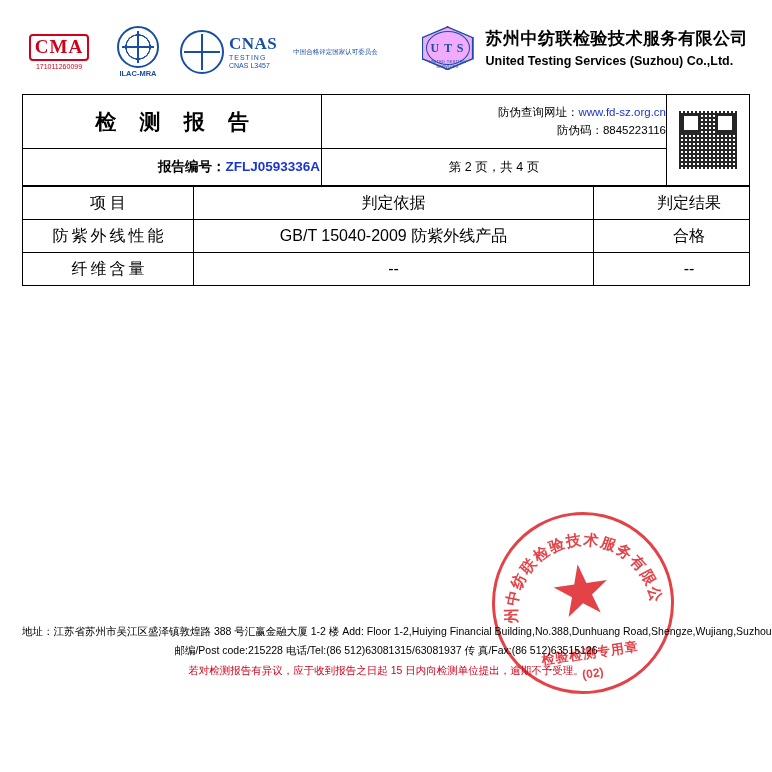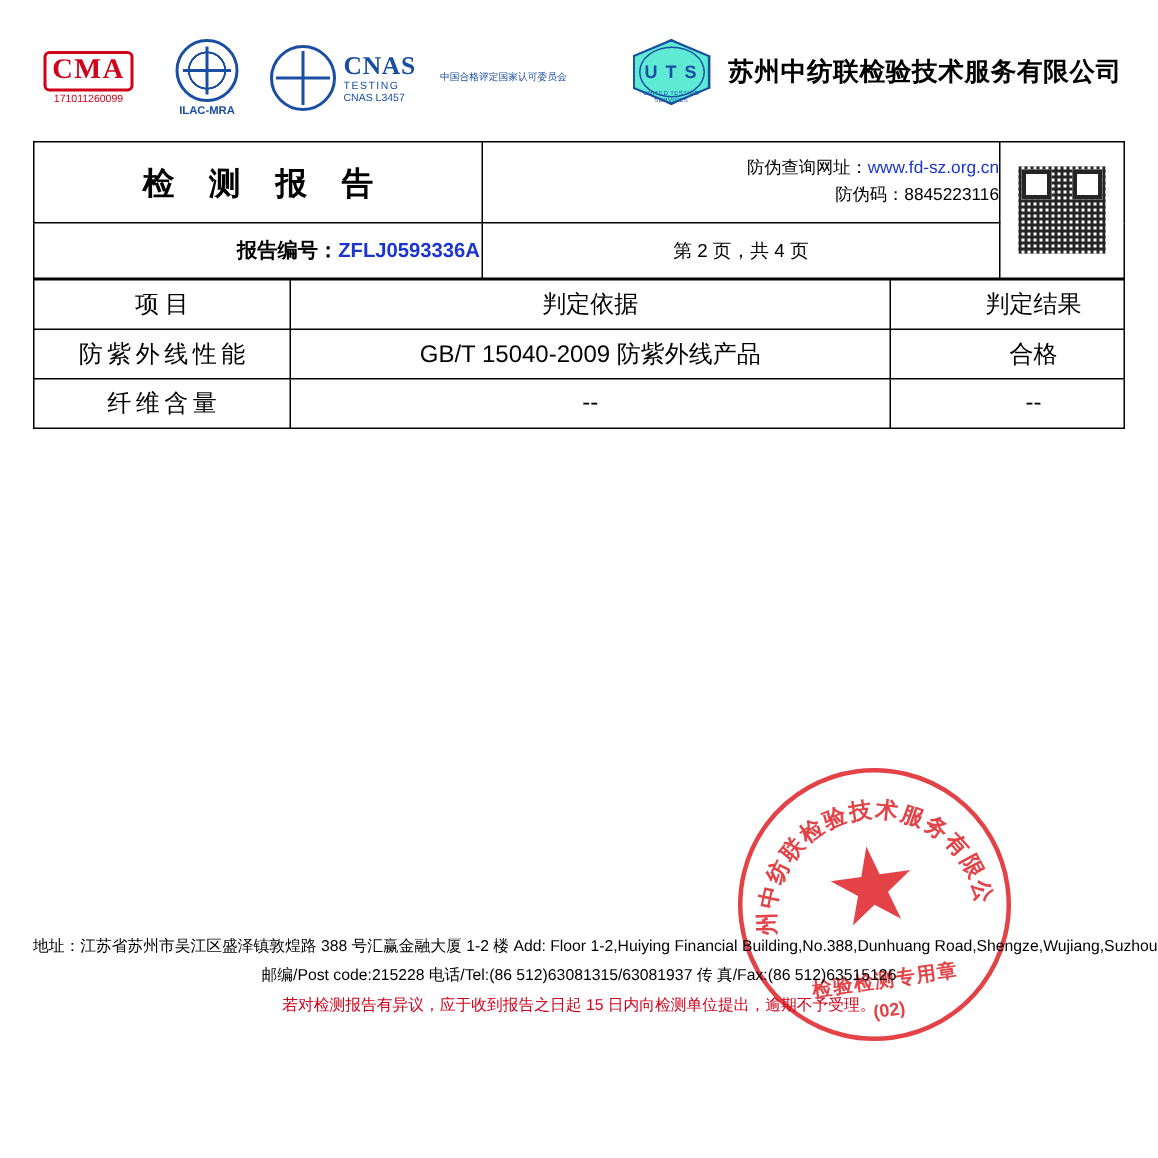--- a/index.html
+++ b/index.html
@@ -171,29 +171,29 @@
     position: absolute;
     inset: 0;
     border: 1.6px solid #1a4ea3;
     clip-path: polygon(50% 0%, 100% 25%, 100% 75%, 50% 100%, 0% 75%, 0% 25%);
     background: #1a4ea3;
   }
   .uts-inner {
     position: absolute;
     inset: 1.6px;
     clip-path: polygon(50% 0%, 100% 25%, 100% 75%, 50% 100%, 0% 75%, 0% 25%);
-    background: #5eead4;
+    background: #f0abfc;
     display: flex;
     align-items: center;
     justify-content: center;
     color: #1a4ea3;
     font-weight: bold;
     font-size: 12px;
     letter-spacing: 1px;
-    font-family: Liberation Sans, sans-serif;
+    font-family: Liberation Serif, serif;
   }
   .uts-ring {
     position: absolute;
     left: 4px; right: 4px; top: 5px; bottom: 5px;
     border: 1px solid #1a4ea3;
     border-radius: 50%;
   }
   .uts-sub {
     position: absolute;
     bottom: 1px;
@@ -426,20 +426,21 @@
 
     <div class="header-right">
       <div class="uts-logo">
         <div class="uts-hex"></div>
         <div class="uts-inner">U T S</div>
         <div class="uts-ring"></div>
         <div class="uts-sub">UNITED TESTING SERVICES</div>
       </div>
       <div class="company">
         <div class="cn">苏州中纺联检验技术服务有限公司</div>
+        <div class="en">United Testing Services (Suzhou) Co.,Ltd.</div>
       </div>
     </div>
   </div>
 
   <table class="title-table">
     <tbody>
         <tr>
       <td class="cell-title" rowspan="1">检 测 报 告</td>
       <td class="cell-anti">
         <div>

